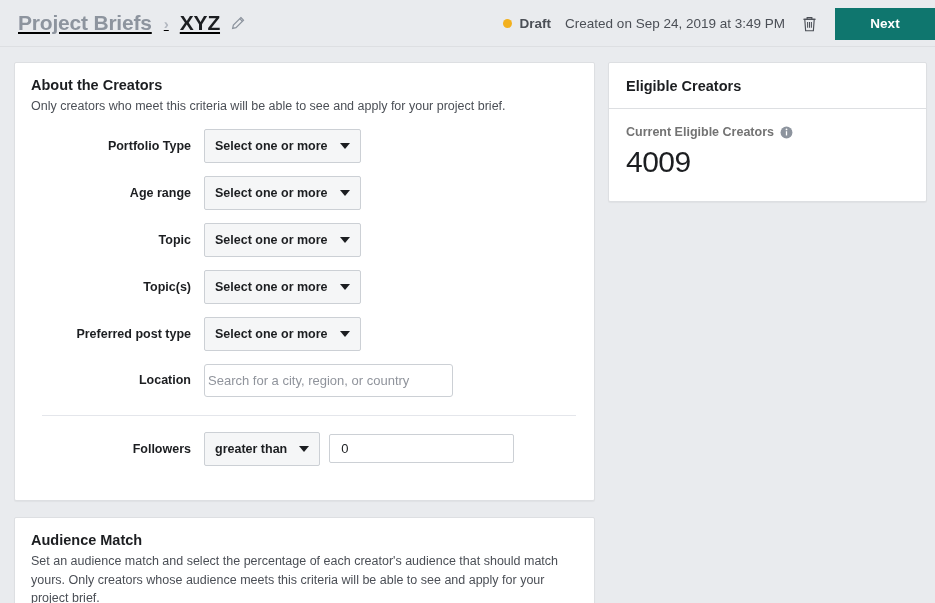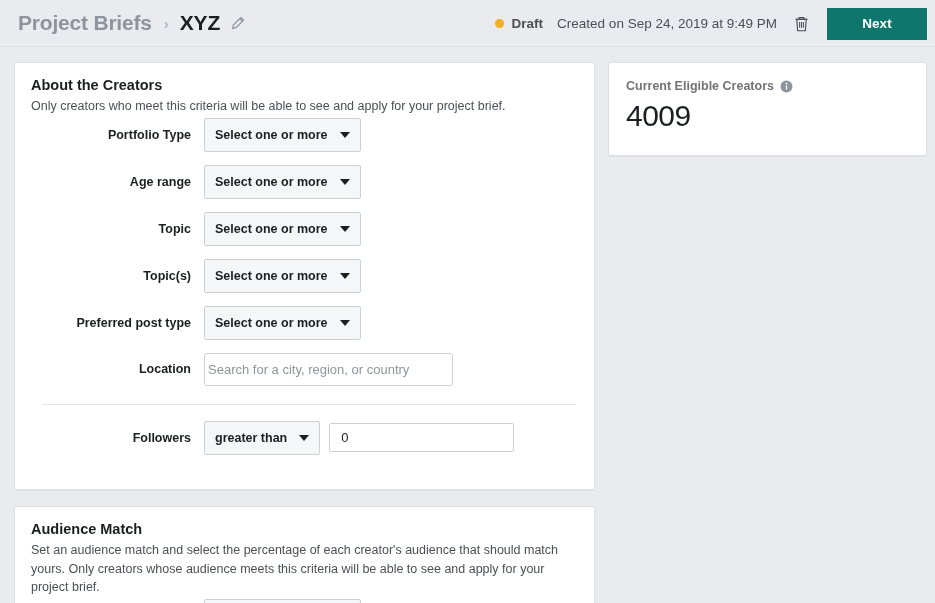--- a/index.html
+++ b/index.html
@@ -14,38 +14,39 @@
 
   
   .header {
     position: relative;
     height: 47px;
     background: #e9ebee;
     border-bottom: 1px solid #dddfe2;
     display: flex;
     align-items: center;
     padding-left: 18px;
+    text-decoration: underline;
   }
   .breadcrumb { display: flex; align-items: center; }
   .crumb-parent {
     font-size: 21px; font-weight: bold; color: #8d949e;
     letter-spacing: -0.2px; cursor: pointer;
   }
   .crumb-sep {
     color: #b3b8c0; font-size: 15px; margin: 0 11px 0 12px;
     font-weight: bold;
   }
   .crumb-current {
     font-size: 21px; font-weight: bold; color: #1c1e21;
     letter-spacing: -0.2px;
   }
   .edit-pencil { margin-left: 10px; cursor: pointer; display: flex; align-items: center; }
 
   .header-right {
-    position: absolute; right: 8px; top: 0; height: 47px;
+    position: absolute; right: 0; top: 0; height: 47px;
     display: flex; align-items: center;
   }
   .status-dot {
     width: 9px; height: 9px; border-radius: 50%;
     background: #f2b01e; margin-right: 8px;
   }
   .status-label {
     font-size: 13.5px; font-weight: bold; color: #4b4f56;
     margin-right: 14px;
   }
@@ -85,21 +86,21 @@
   .card-title {
     font-size: 14.5px; font-weight: bold; color: #1c1e21;
     margin: 0 0 4px 0;
   }
   .card-desc {
     font-size: 12.5px; color: #4b4f56; line-height: 1.5;
     margin: 0;
   }
 
   
-  .form-rows { margin-top: 2px; }
+  .form-rows { margin-top: 13px; }
   .form-row {
     display: flex; align-items: center;
     margin-bottom: 13px;
   }
   .row-label {
     width: 173px; flex: none; text-align: right;
     padding-right: 13px;
     font-size: 12.5px; font-weight: bold; color: #1c1e21;
   }
   .dropdown {
@@ -186,21 +187,21 @@
       <svg width="15" height="15" viewBox="0 0 16 16">
         <path d="M11.6 1.6l2.8 2.8-8 8-3.6 0.8 0.8-3.6z" fill="none" stroke="#8d949e" stroke-width="1.3"></path>
         <path d="M10.4 2.8l2.8 2.8" stroke="#8d949e" stroke-width="1.3"></path>
       </svg>
     </span>
   </div>
 
   <div class="header-right">
     <span class="status-dot"></span>
     <span class="status-label">Draft</span>
-    <span class="created-text">Created on Sep 24, 2019 at 9:49 PM</span>
+    <span class="created-text">Created on Sep 24, 2019 at 3:49 PM</span>
     <span class="trash-btn">
       <svg width="17" height="18" viewBox="0 0 18 19">
         <path d="M2.5 4.5h13" stroke="#4b4f56" stroke-width="1.2" fill="none"></path>
         <path d="M6.5 4.5V2.8h5v1.7" stroke="#4b4f56" stroke-width="1.2" fill="none"></path>
         <path d="M4 4.5l0.9 12.2h8.2L14 4.5z" stroke="#4b4f56" stroke-width="1.2" fill="none"></path>
         <path d="M7 7.5v6M9 7.5v6M11 7.5v6" stroke="#4b4f56" stroke-width="1.1"></path>
       </svg>
     </span>
     <button class="next-btn">Next</button>
   </div>
@@ -292,20 +293,21 @@
             </div>
           </div>
         </div>
       </div>
     </div>
 
   </div>
 
   <div class="col-right">
     <div class="card">
+      <div class="panel-head">Eligible Creators</div>
       <div class="panel-body">
         <div class="metric-label">
           <span>Current Eligible Creators</span>
           <span class="info-icon">
             <svg width="13" height="13" viewBox="0 0 14 14">
               <circle cx="7" cy="7" r="6.4" fill="#8d949e"></circle>
               <rect x="6.3" y="5.6" width="1.4" height="4.6" fill="#ffffff"></rect>
               <circle cx="7" cy="3.7" r="0.95" fill="#ffffff"></circle>
             </svg>
           </span>

